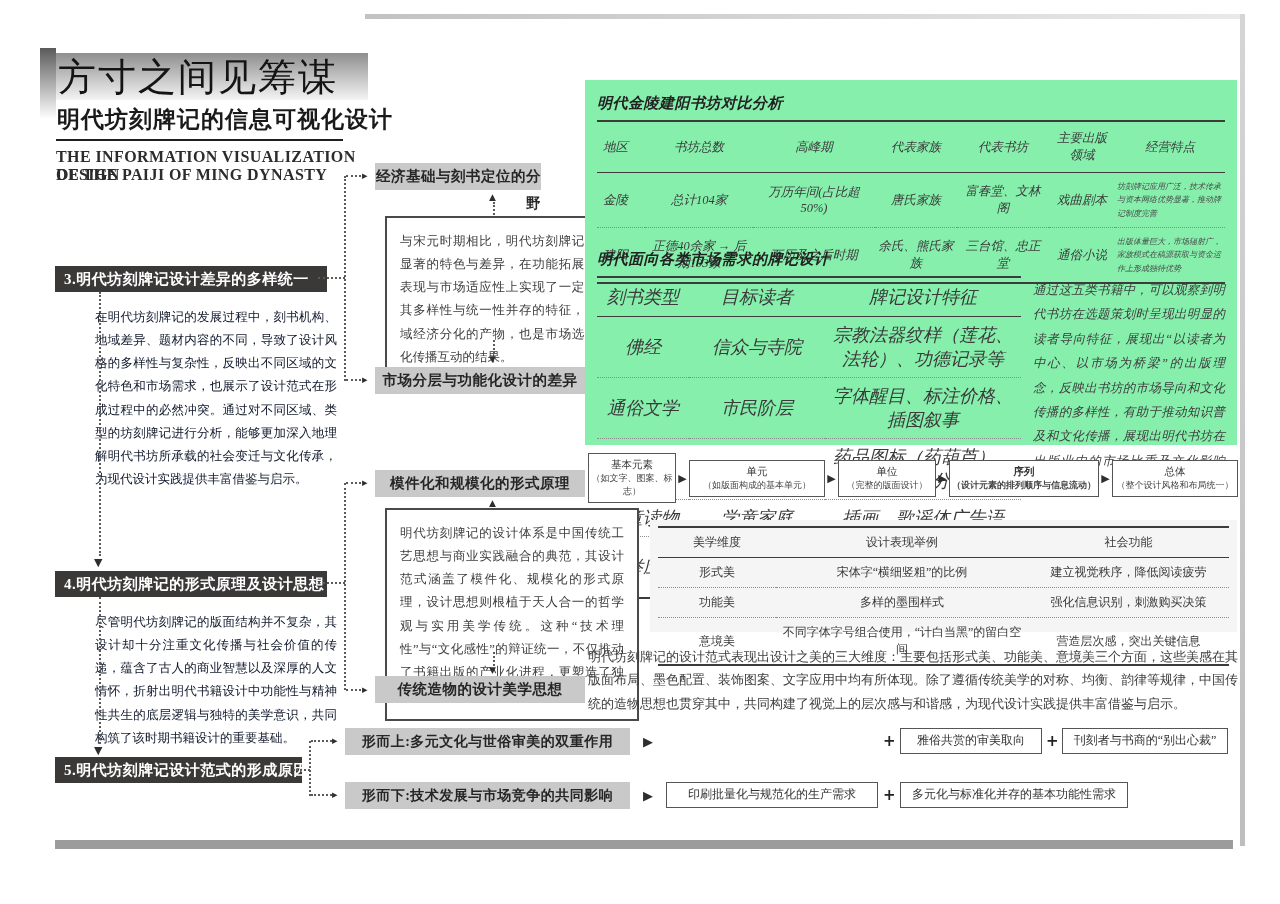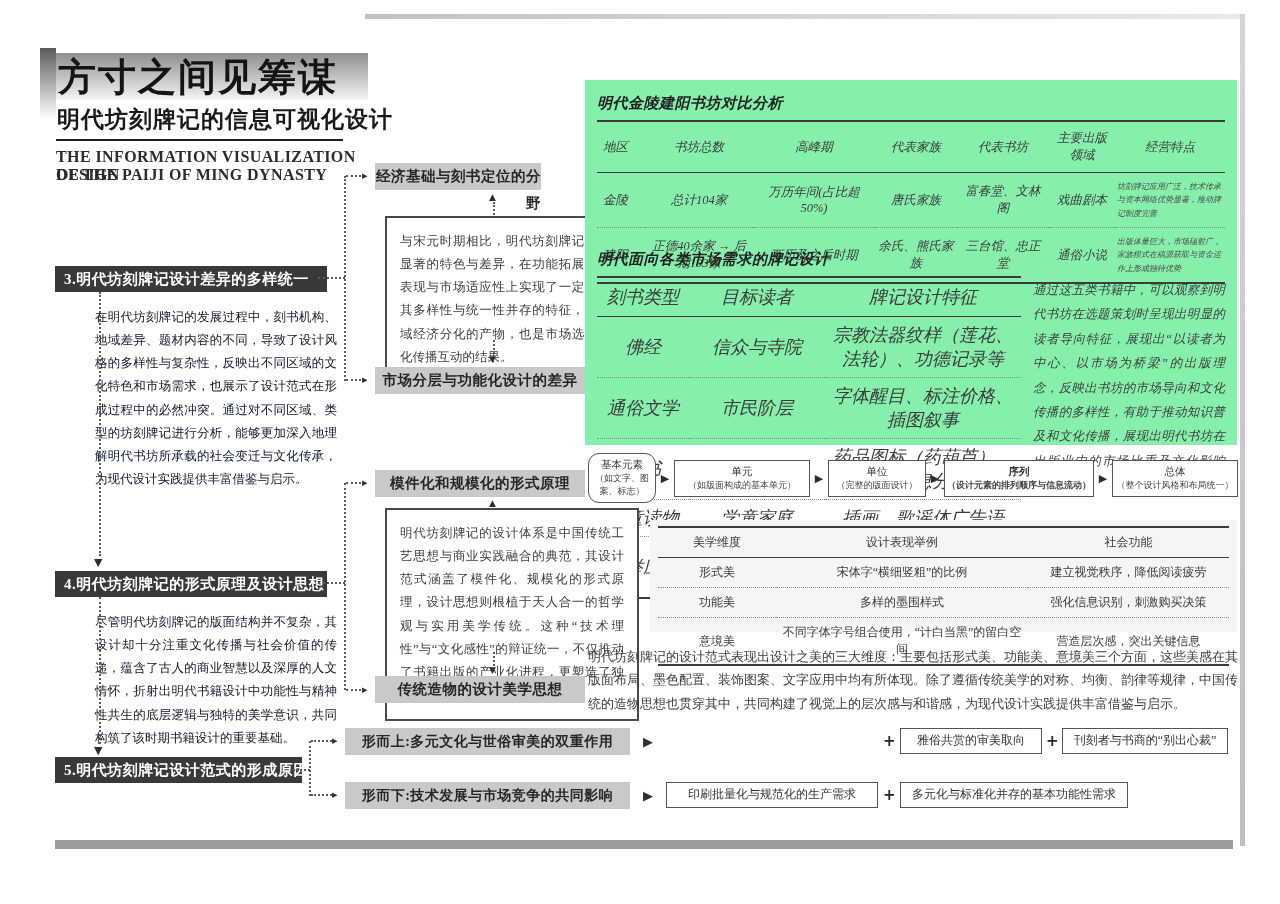--- a/index.html
+++ b/index.html
@@ -14,21 +14,21 @@
   .edge-top    { position:absolute; left:365px; top:14px; width:878px; height:5px;
                  background:linear-gradient(90deg,#c2c2c2,#e9e9e9); }
   .edge-right  { position:absolute; left:1240px; top:14px; width:5px; height:832px;
                  background:linear-gradient(180deg,#d5d5d5,#bdbdbd); }
   .edge-bottom { position:absolute; left:55px; top:840px; width:1178px; height:9px;
                  background:#9c9c9c; }
   
   .banner { position:absolute; left:56px; top:53px; width:312px; height:47px;
             background:linear-gradient(180deg,#8e8e8e 0%,#c7c7c7 55%,#f4f4f4 100%); }
   .title  { position:absolute; left:58px; top:52px; width:320px; font-size:38px;
-            font-weight:bold; letter-spacing:2px; color:#141414; line-height:50px; }
+            font-weight:normal; letter-spacing:2px; color:#141414; line-height:50px; }
   .subtitle { position:absolute; left:57px; top:104px; font-size:23px; font-weight:bold;
               letter-spacing:1px; color:#1a1a1a; }
   .hrule  { position:absolute; left:56px; top:139px; width:287px; height:2px; background:#1f1f1f; }
   .entitle { position:absolute; left:56px; width:300px; font-size:16px; font-weight:bold;
              letter-spacing:0.4px; color:#2c2c2c; }
   .en1 { top:148px; } .en2 { top:166px; }
   
   .secbar { position:absolute; background:#3b3838; color:#fff; font-weight:bold;
             font-size:15px; line-height:26px; height:26px; padding-left:9px;
             letter-spacing:0.5px; white-space:nowrap; }
@@ -74,21 +74,21 @@
   .note2 { position:absolute; left:448px; top:198px; width:192px; font-size:12.5px;
            line-height:1.95; text-align:justify; color:#3d3d3d; }
   
   .flow { position:absolute; left:588px; top:454px; width:650px; height:48px;
           display:flex; align-items:center; justify-content:space-between; }
   .flow-box { border:1.5px solid #555; background:#fff; text-align:center;
               padding:4px 2px; box-sizing:border-box; }
   .flow-box .ft { font-size:10.5px; color:#333; }
   .flow-box .fd { font-size:9px; color:#444; }
   .flow-arr { font-size:11px; color:#2e2e2e; font-family:"DejaVu Sans",sans-serif; }
-  .fw1{width:68px;border-radius:11px;} .fw2{width:136px;} .fw3{width:98px;} .fw4{width:150px;font-weight:bold;} .fw5{width:126px;}
+  .fw1{width:88px;} .fw2{width:136px;} .fw3{width:98px;} .fw4{width:150px;font-weight:bold;} .fw5{width:126px;}
   
   .note3 { position:absolute; left:588px; top:645px; width:650px; font-size:13px;
            line-height:1.8; text-align:justify; color:#3d3d3d; }
   .whitebox { position:absolute; background:#fff; border:1.5px solid #555; height:26px;
               line-height:23px; text-align:center; font-size:12px; color:#333;
               box-sizing:border-box; }
   .plus { position:absolute; font-size:15px; font-weight:bold; color:#222;
           font-family:"DejaVu Sans",sans-serif; }
   .big-arr { position:absolute; font-size:13px; color:#2e2e2e; font-family:"DejaVu Sans",sans-serif; }
 </style>

